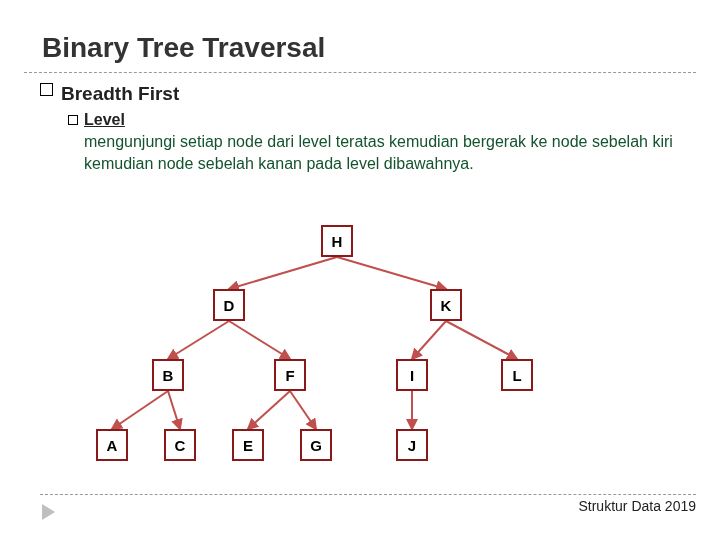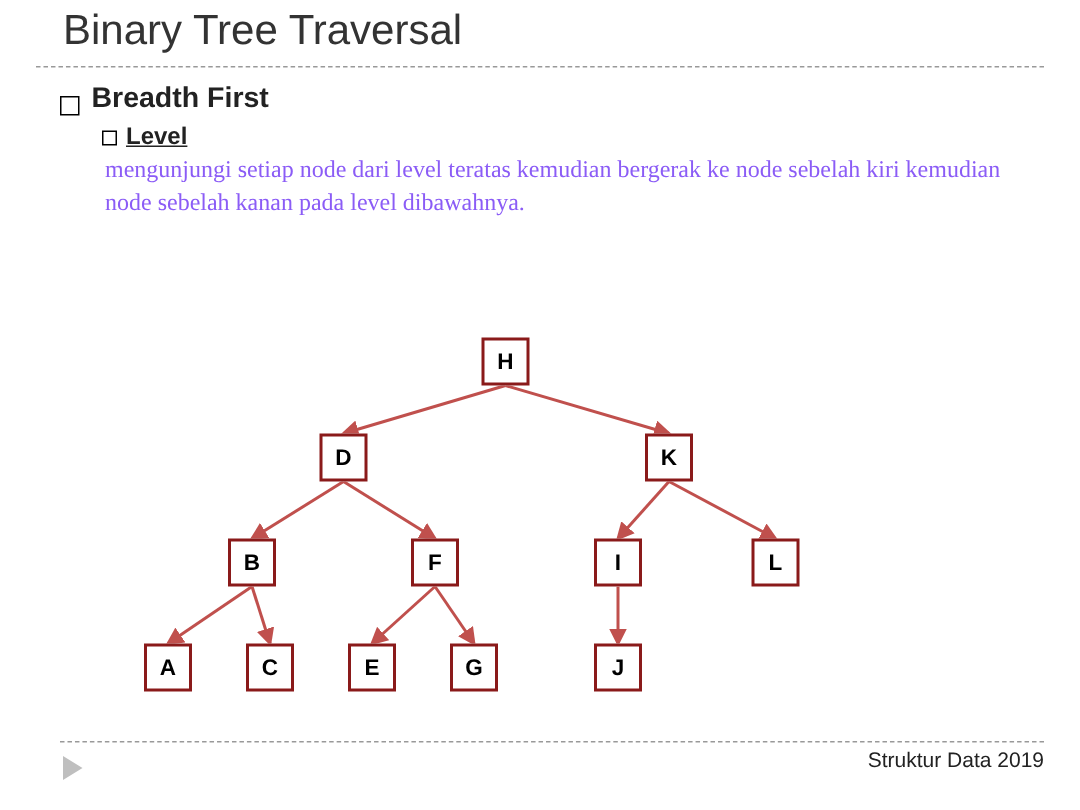--- a/index.html
+++ b/index.html
@@ -7,34 +7,34 @@
     width: 720px;
     height: 540px;
     background: #fff;
     font-family: Arial, Helvetica, sans-serif;
     position: relative;
     overflow: hidden;
   }
   .title {
     font-size: 28px;
     color: #333;
-    padding: 4px 0 8px 42px;
-    font-weight: 400;
+    padding: 32px 0 8px 42px;
+    font-weight: 700;
   }
   .dash-line {
     border: none;
     border-top: 1px dashed #999;
     margin: 0 24px;
   }
   .content {
     padding: 10px 40px 0 40px;
   }
   .h1line {
     display: flex;
-    align-items: flex-end;
+    align-items: flex-start;
     font-size: 19px;
     font-weight: 700;
     color: #222;
   }
   .sq {
     display: inline-block;
     width: 13px; height: 13px;
     border: 1.5px solid #000;
     margin-right: 8px;
   }
@@ -48,25 +48,25 @@
   }
   .sq2 {
     display: inline-block;
     width: 10px; height: 10px;
     border: 1.3px solid #000;
     margin-right: 6px;
   }
   .h2line .u { text-decoration: underline; }
   .desc {
     font-size: 16px;
-    color: #8b5cf6;
+    color: #14532d;
     line-height: 1.35;
-    margin: 2px 0 0 30px;
+    margin: 2px 0 0 44px;
     max-width: 600px;
-    font-family: Liberation Serif, serif;
+    font-family: Liberation Sans, sans-serif;
   }
   .tree {
     position: absolute;
     left: 0; top: 225px;
     width: 720px; height: 270px;
   }
   .node {
     position: absolute;
     width: 32px; height: 32px;
     border: 2px solid #8a1a1a;

